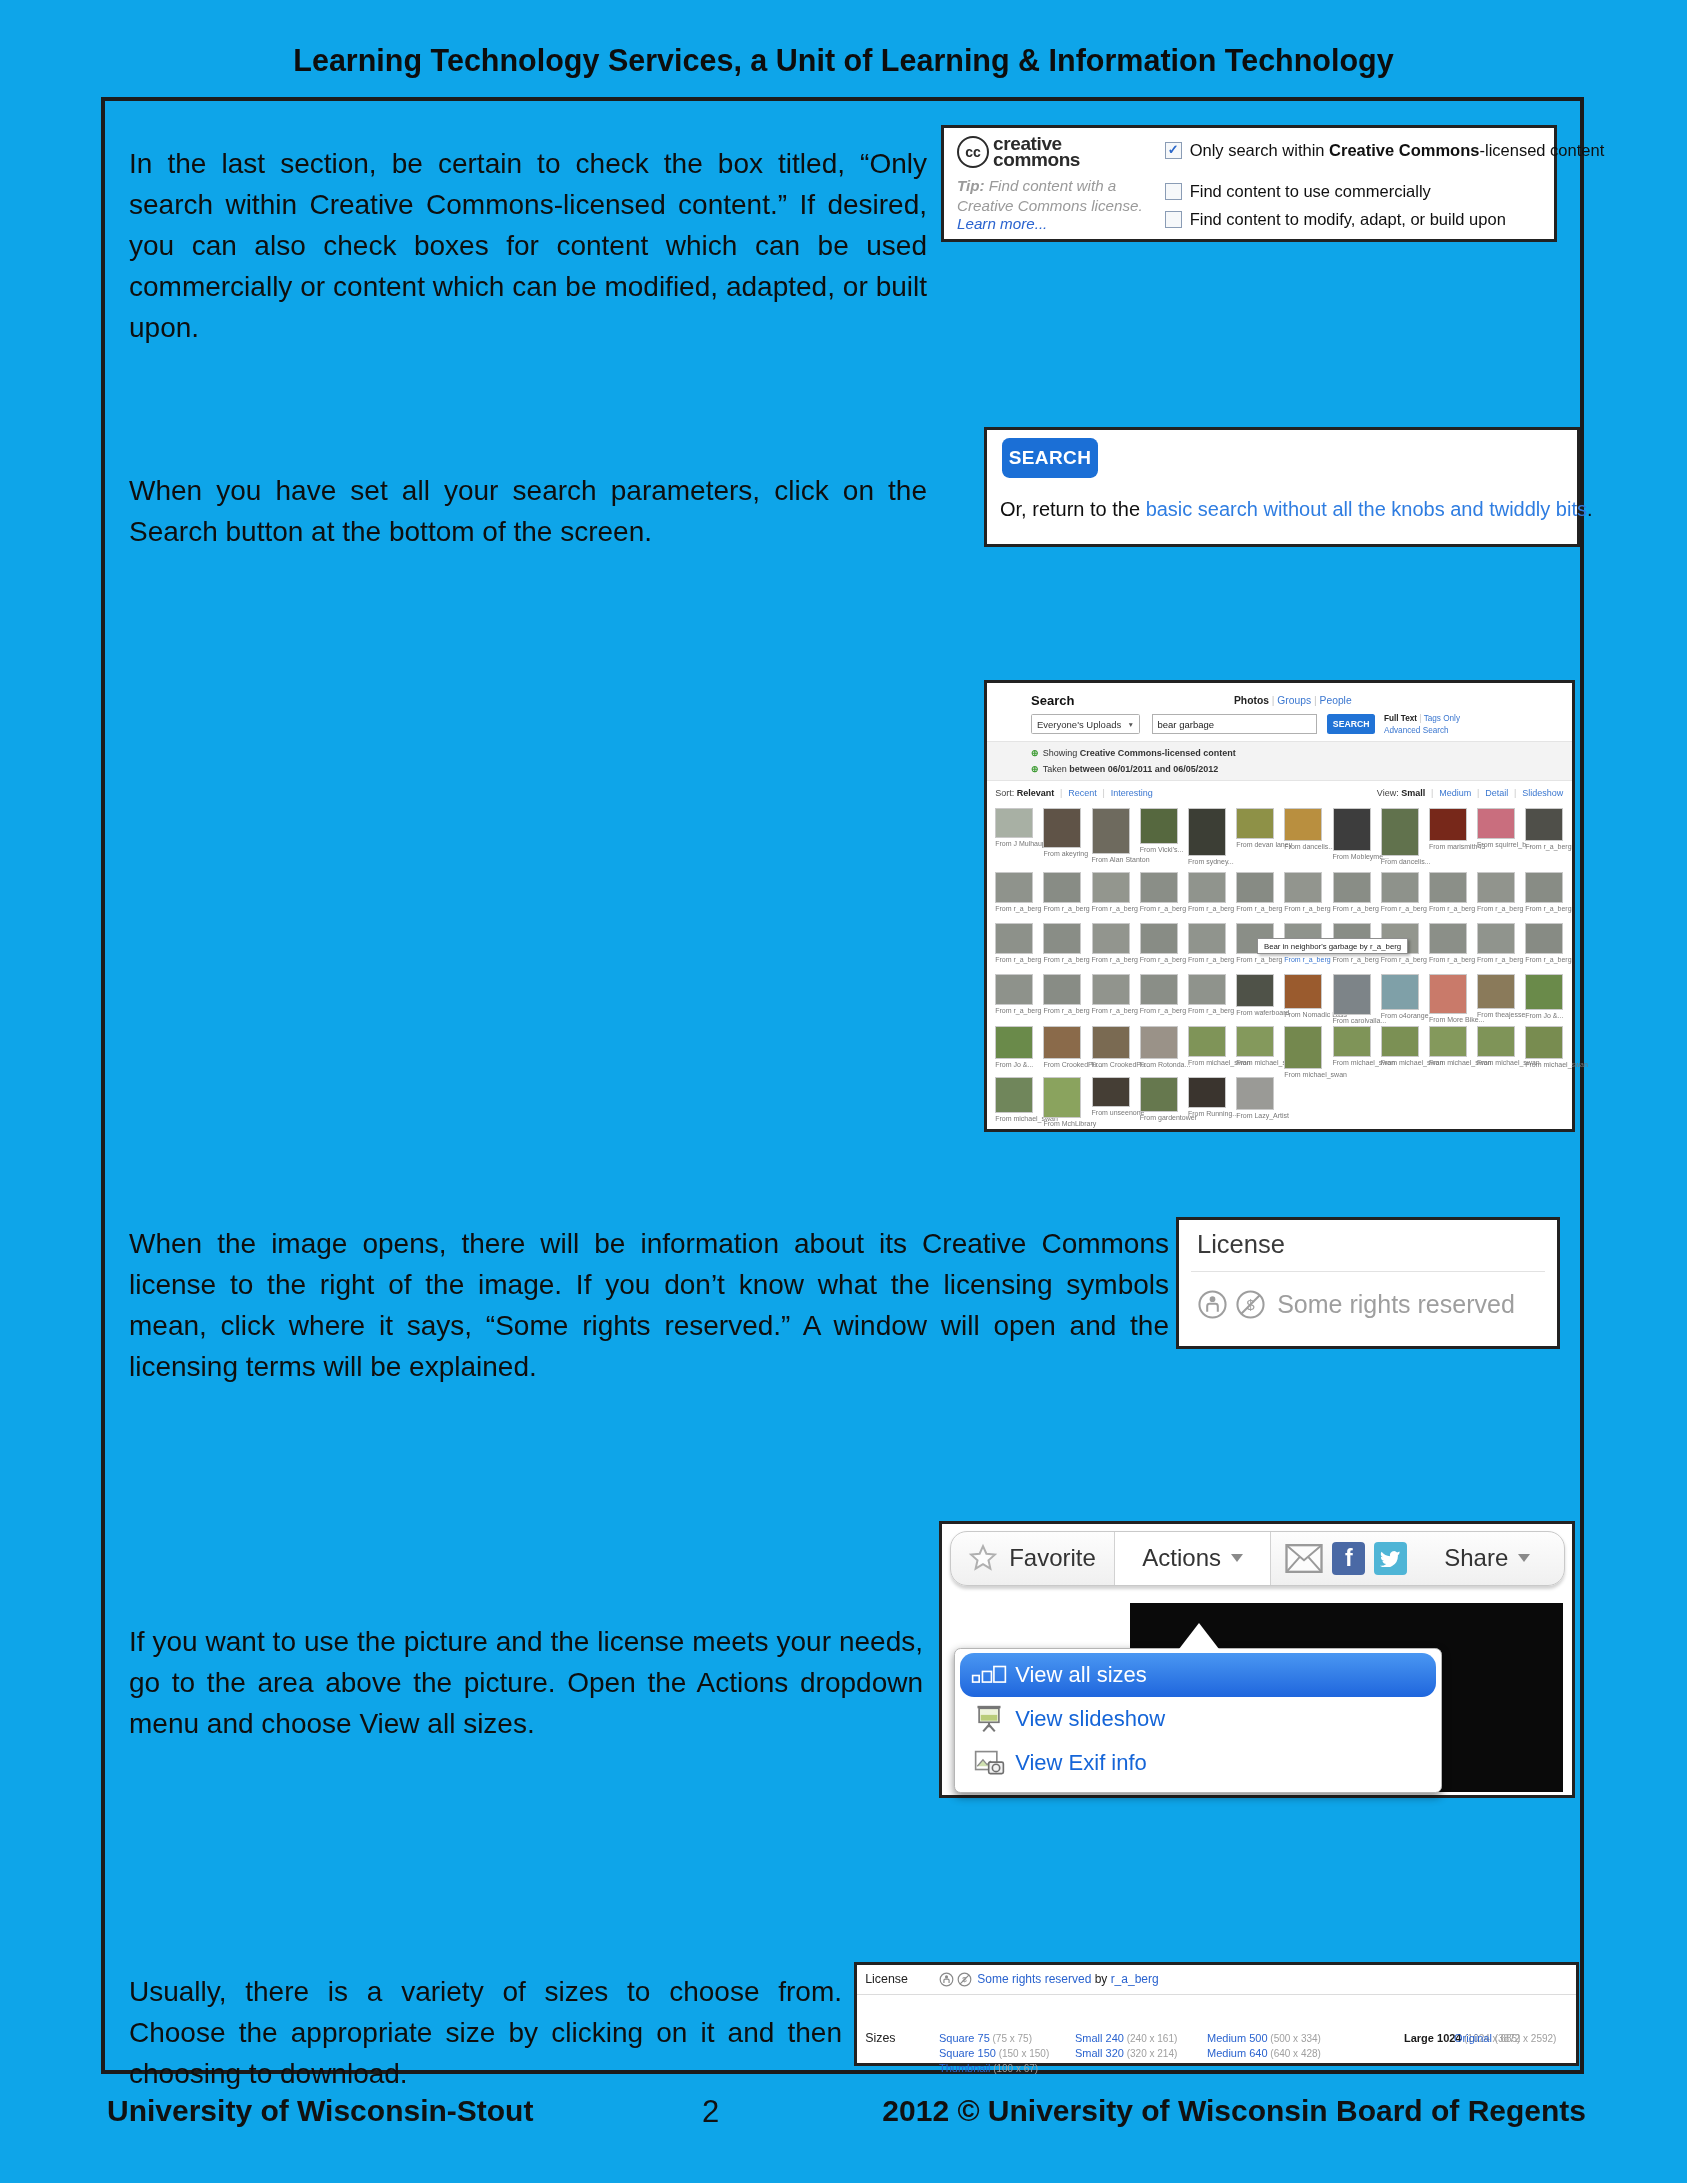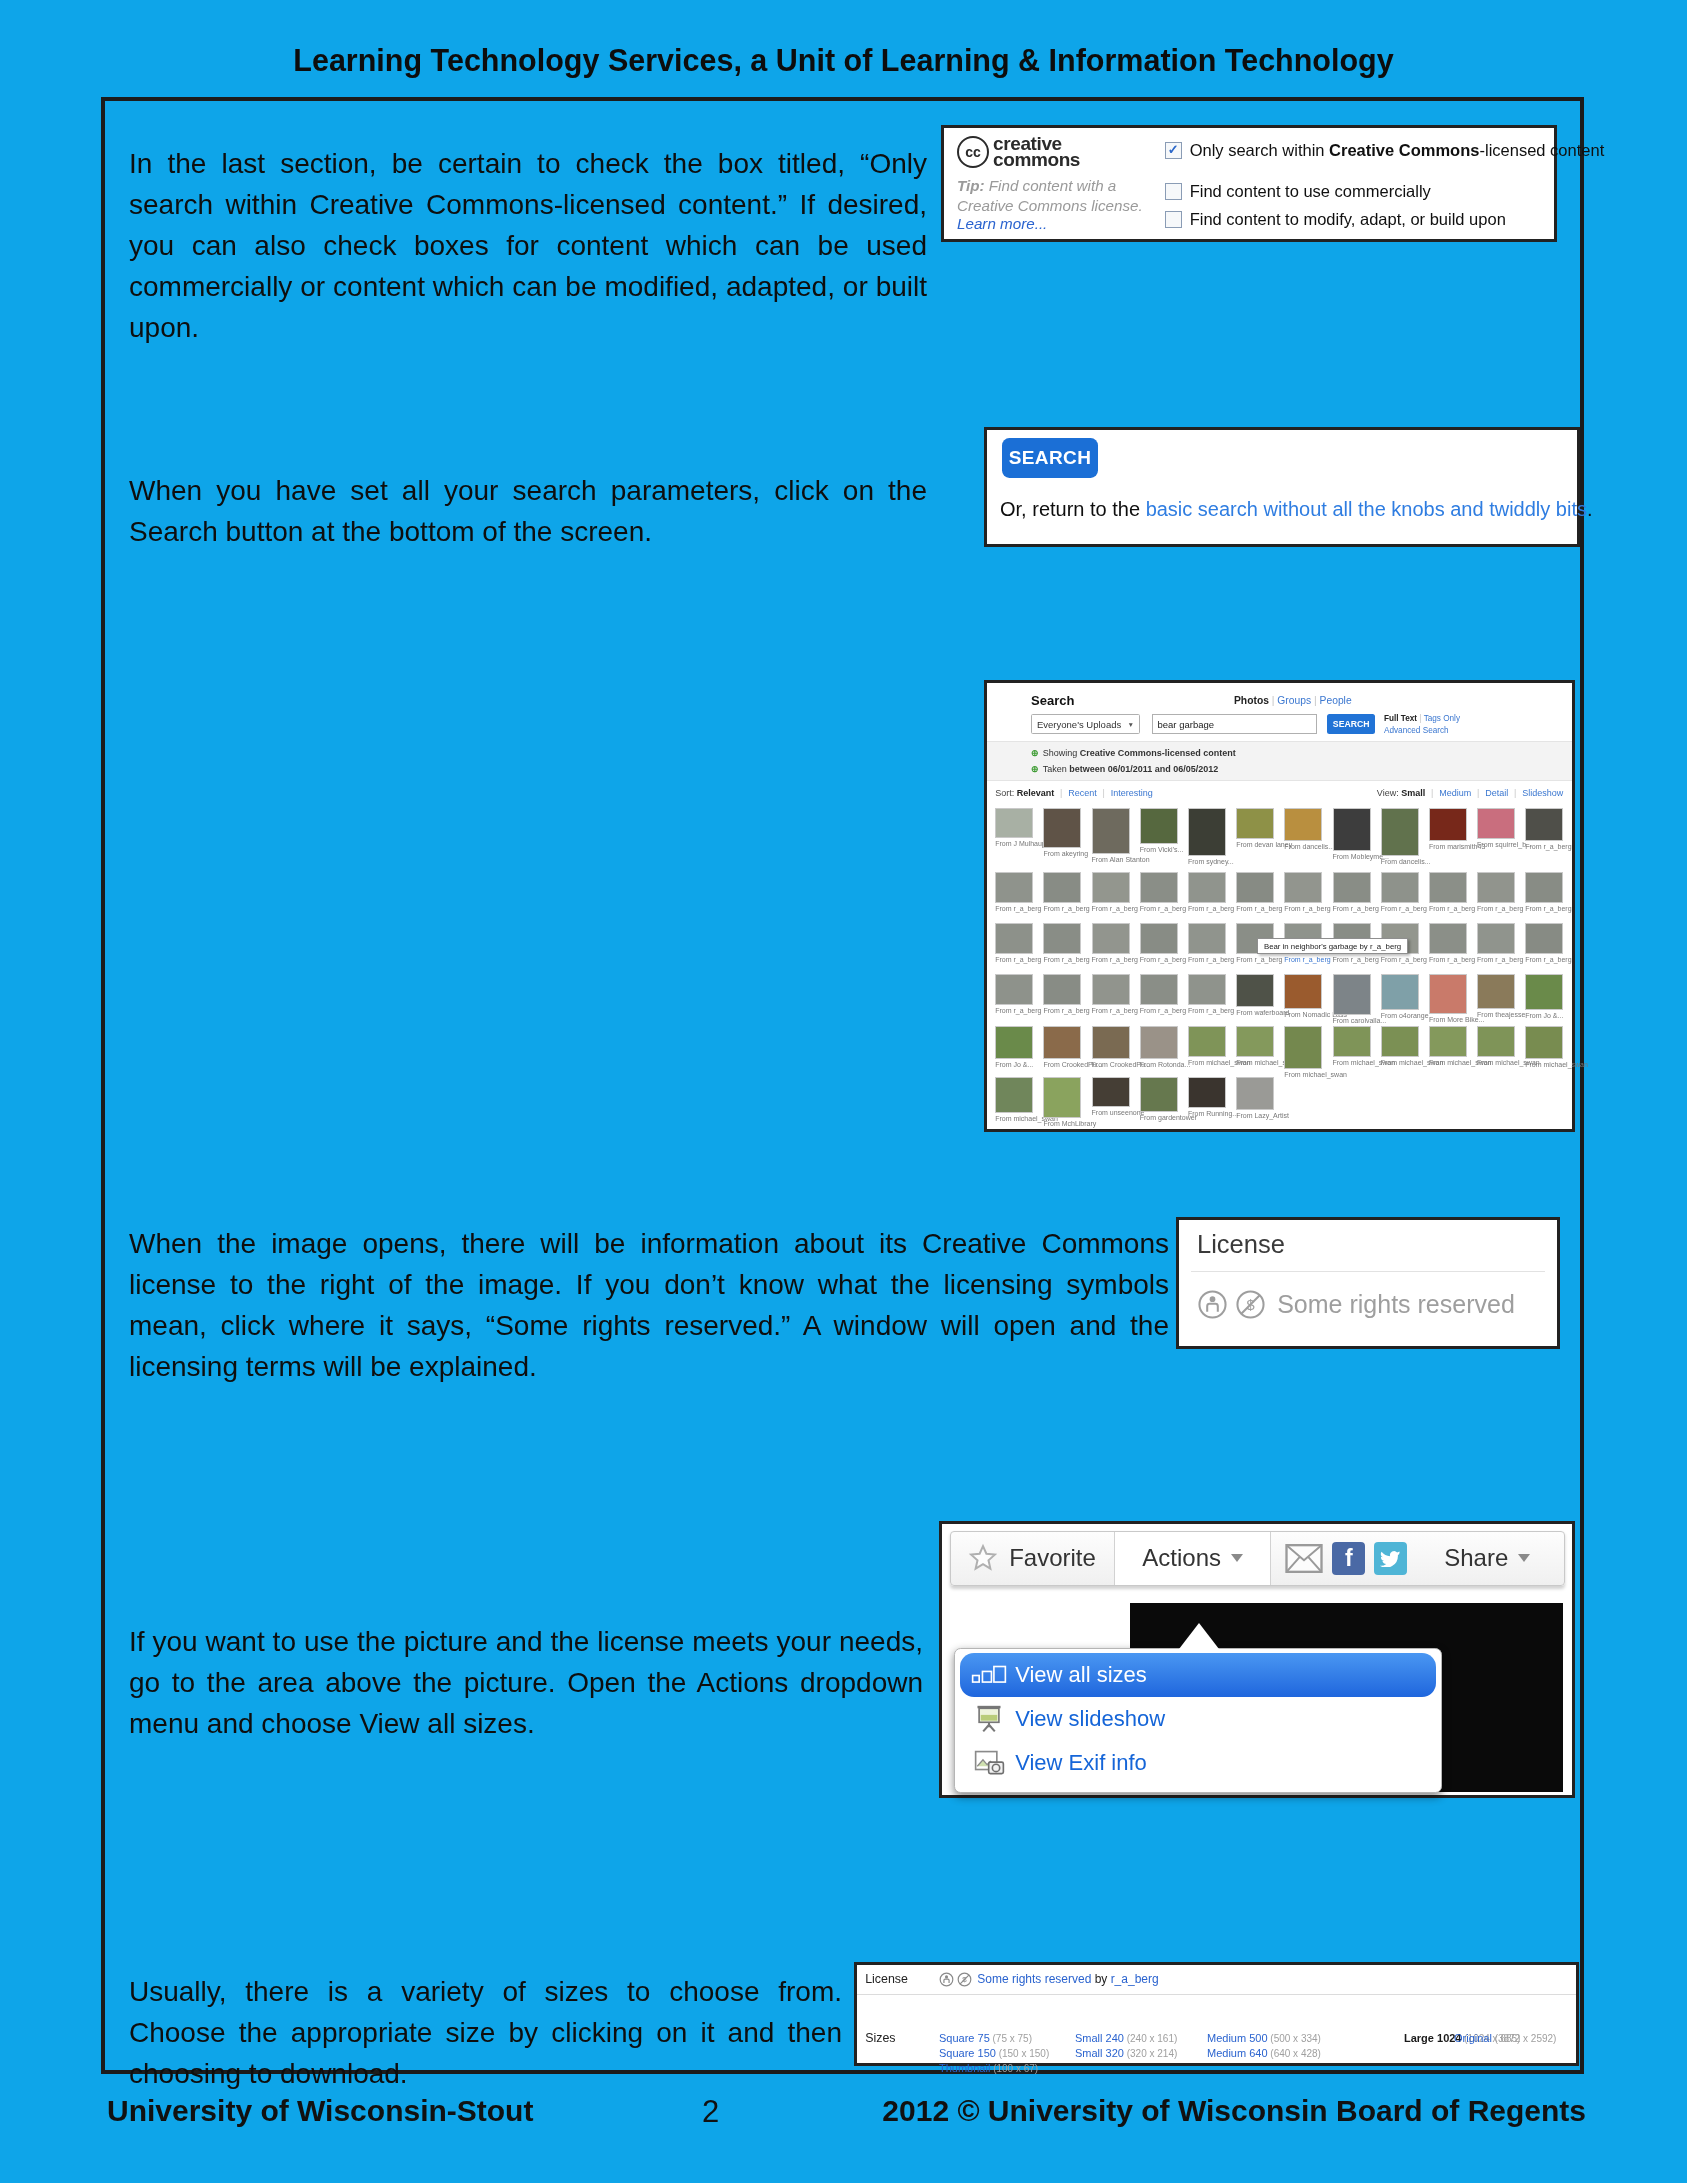--- a/index.html
+++ b/index.html
@@ -94,21 +94,21 @@
   .license-panel { left:1176px; top:1217px; width:384px; height:132px; }
   .lic-title { position:absolute; left:18px; top:10px; font-size:25.5px; color:#3a3a3a; }
   .lic-hr { position:absolute; left:11.5px; top:51px; width:354px; height:0.8px; background:#e2e2e2; }
   .lic-row { position:absolute; left:18px; top:69px; display:flex; align-items:center; color:#9e9e9e; }
   .lic-row svg { margin-right:6.6px; }
   .lic-text { font-size:25px; margin-left:5px; color:#9e9e9e; }
 
   
   .actions-panel { left:939px; top:1521px; width:636px; height:277px; }
   .ap-toolbar { position:absolute; left:8.2px; top:6.6px; width:613px; height:53px; border:0.8px solid #c9c9c9;
-                border-radius:4px; background:linear-gradient(#fdfdfd,#f0f0f0); box-shadow:0 2.5px 3.3px rgba(0,0,0,.18); }
+                border-radius:17px; background:linear-gradient(#fdfdfd,#f0f0f0); box-shadow:0 2.5px 3.3px rgba(0,0,0,.18); }
   .ap-item { position:absolute; top:0; height:100%; display:flex; align-items:center; font-size:24px; color:#333; }
   .ap-fav { left:16.5px; }
   .ap-fav svg { margin-right:11.5px; }
   .ap-actions-seg { left:163px; width:155px; background:#fff; border-left:0.8px solid #d2d2d2; border-right:0.8px solid #d2d2d2;
                     justify-content:center; }
   .ap-caret { margin-left:10px; width:0; height:0; border-left:6.6px solid transparent; border-right:6.6px solid transparent;
               border-top:8.2px solid #8a8a8a; }
   .ap-icons { left:333px; display:flex; align-items:center; gap:8.2px; }
   .ap-sq { width:33px; height:33px; border-radius:4.1px; display:flex; align-items:center; justify-content:center;
            color:#fff; font-weight:bold; font-size:23px; }

